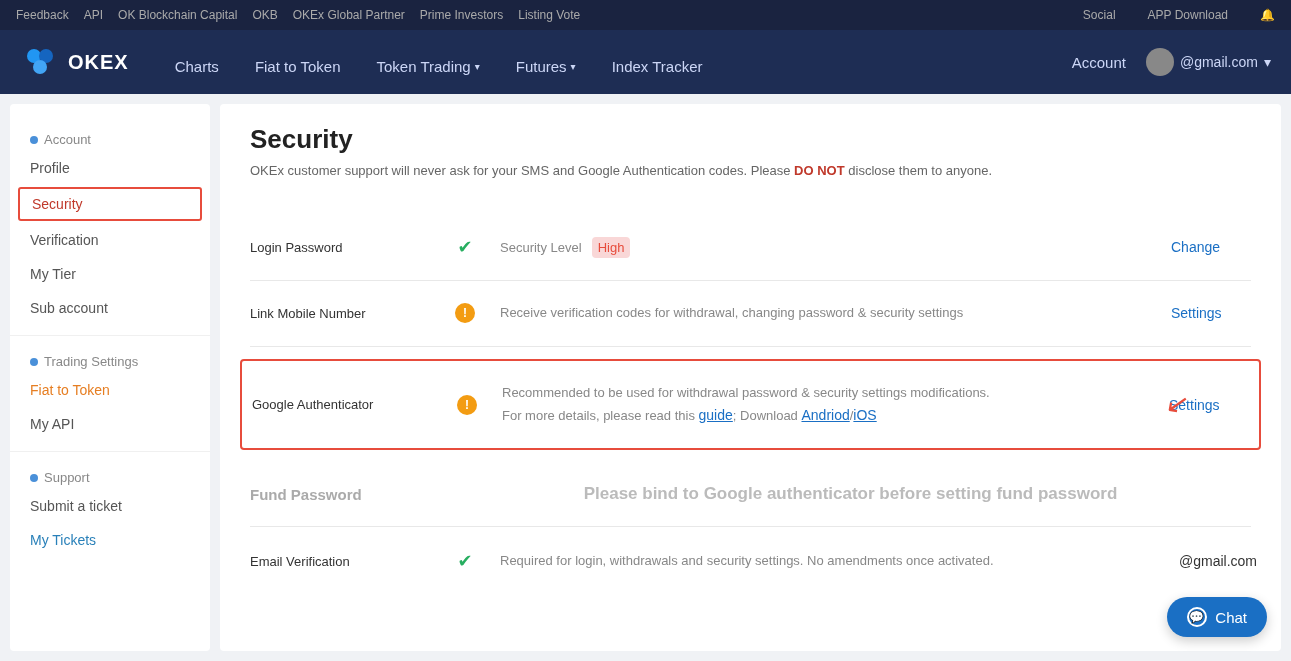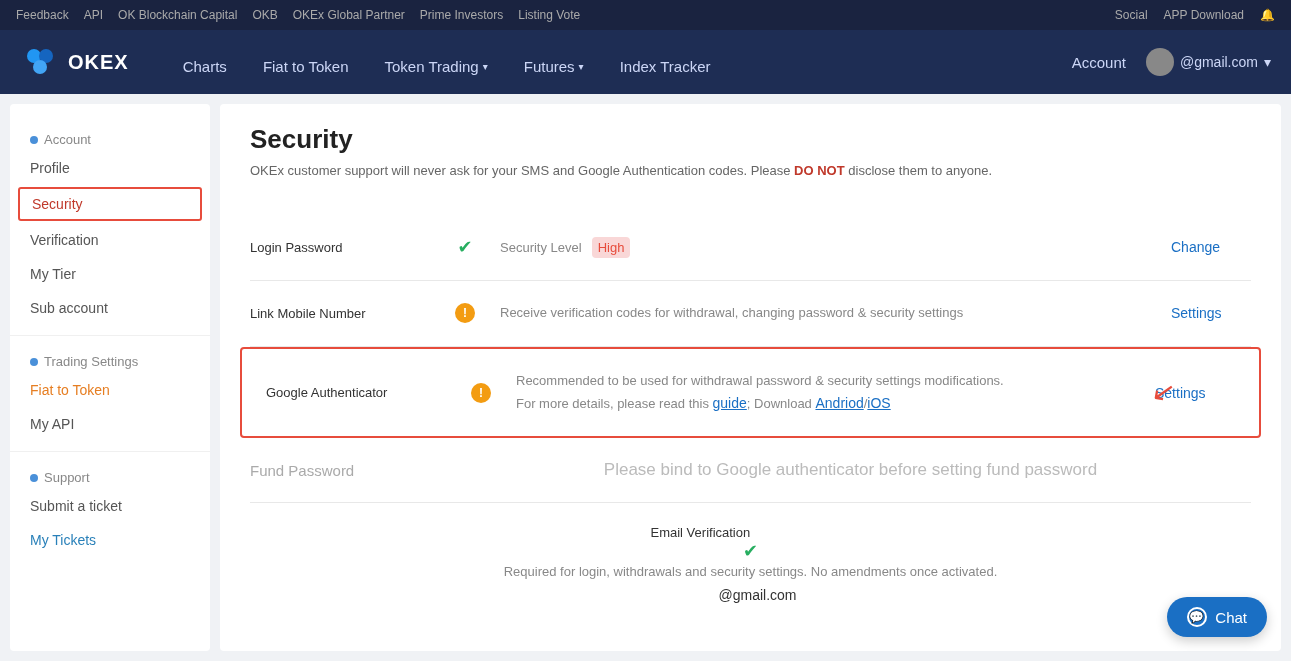--- a/index.html
+++ b/index.html
@@ -10,35 +10,35 @@
       background: #1a2340;
       color: #aaa;
       font-size: 12px;
       display: flex;
       align-items: center;
       justify-content: space-between;
       padding: 0 16px;
       height: 30px;
     }
     .top-nav-left { display: flex; gap: 15px; }
-    .top-nav-right { display: flex; gap: 16px; align-items: flex-end; }
+    .top-nav-right { display: flex; gap: 32px; align-items: flex-end; }
     .top-nav a { color: #aaa; text-decoration: none; cursor: pointer; }
 
     
     .main-nav {
       background: #1e2d54;
       display: flex;
       align-items: center;
       padding: 0 20px;
       height: 64px;
     }
     .logo {
       display: flex;
       align-items: center;
-      margin-right: 36px;
+      margin-right: 28px;
     }
     .logo-icon {
       width: 40px;
       height: 40px;
       margin-right: 8px;
     }
     .logo-text {
       color: white;
       font-size: 20px;
       font-weight: bold;
@@ -172,22 +172,22 @@
     .security-row {
       display: flex;
       align-items: center;
       padding: 22px 0;
       border-bottom: 1px solid #e8e8e8;
       position: relative;
     }
     .security-row.highlighted {
       border: 2px solid #e74c3c;
       border-radius: 4px;
-      padding: 22px 24px;
-      margin: 0 -10px;
+      padding: 22px 10px;
+      margin: 12px -10px;
     }
     .row-label {
       width: 200px;
       font-size: 13px;
       color: #333;
       font-weight: 500;
       flex-shrink: 0;
     }
     .row-icon {
       width: 30px;
@@ -263,20 +263,21 @@
       font-size: 24px;
       transform: rotate(10deg);
     }
 
     
     .fund-row {
       display: flex;
       align-items: center;
       padding: 22px 0;
       border-bottom: 1px solid #e8e8e8;
+      font-weight: bold;
     }
     .fund-label {
       width: 200px;
       font-size: 15px;
       color: #aaa;
       flex-shrink: 0;
     }
     .fund-note {
       flex: 1;
       font-size: 17px;
@@ -459,21 +460,21 @@
         <span class="red-arrow" style="position:absolute;right:60px;top:-10px;color:#e74c3c;font-size:28px;">↙</span>
         <a class="action-link">Settings</a>
       </div>
     </div>
 
     <div class="fund-row">
       <div class="fund-label">Fund Password</div>
       <div class="fund-note">Please bind to Google authenticator before setting fund password</div>
     </div>
 
-    <div class="security-row" style="border-bottom:none;flex-direction:column;">
+    <div class="security-row" style="border-bottom:none;">
       <div class="row-label">Email Verification</div>
       <div class="row-icon">
         <span class="check-icon">✔</span>
       </div>
       <div class="row-middle">
         <p class="row-desc">Required for login, withdrawals and security settings. No amendments once activated.</p>
       </div>
       <div class="row-action email-verify-right">
         <span class="email-avatar"></span>
         <span>@gmail.com</span>

